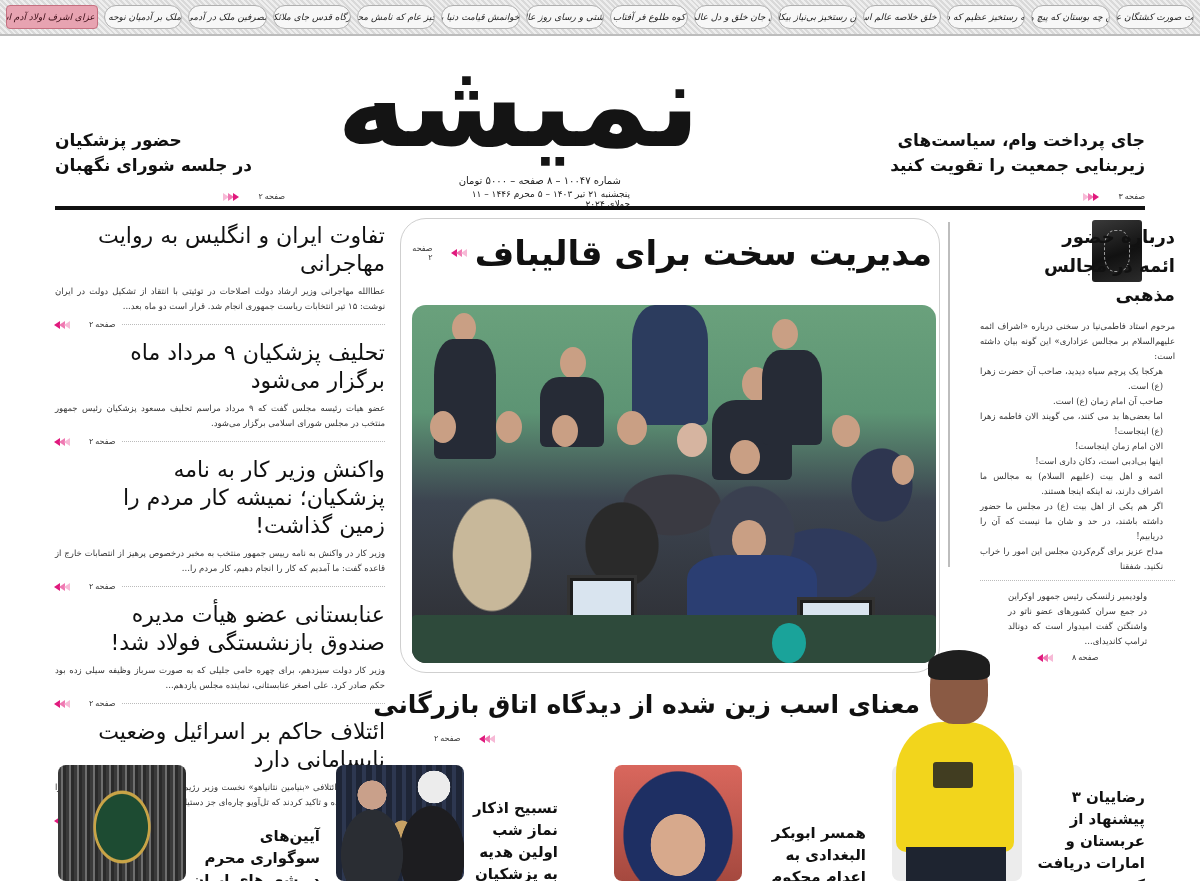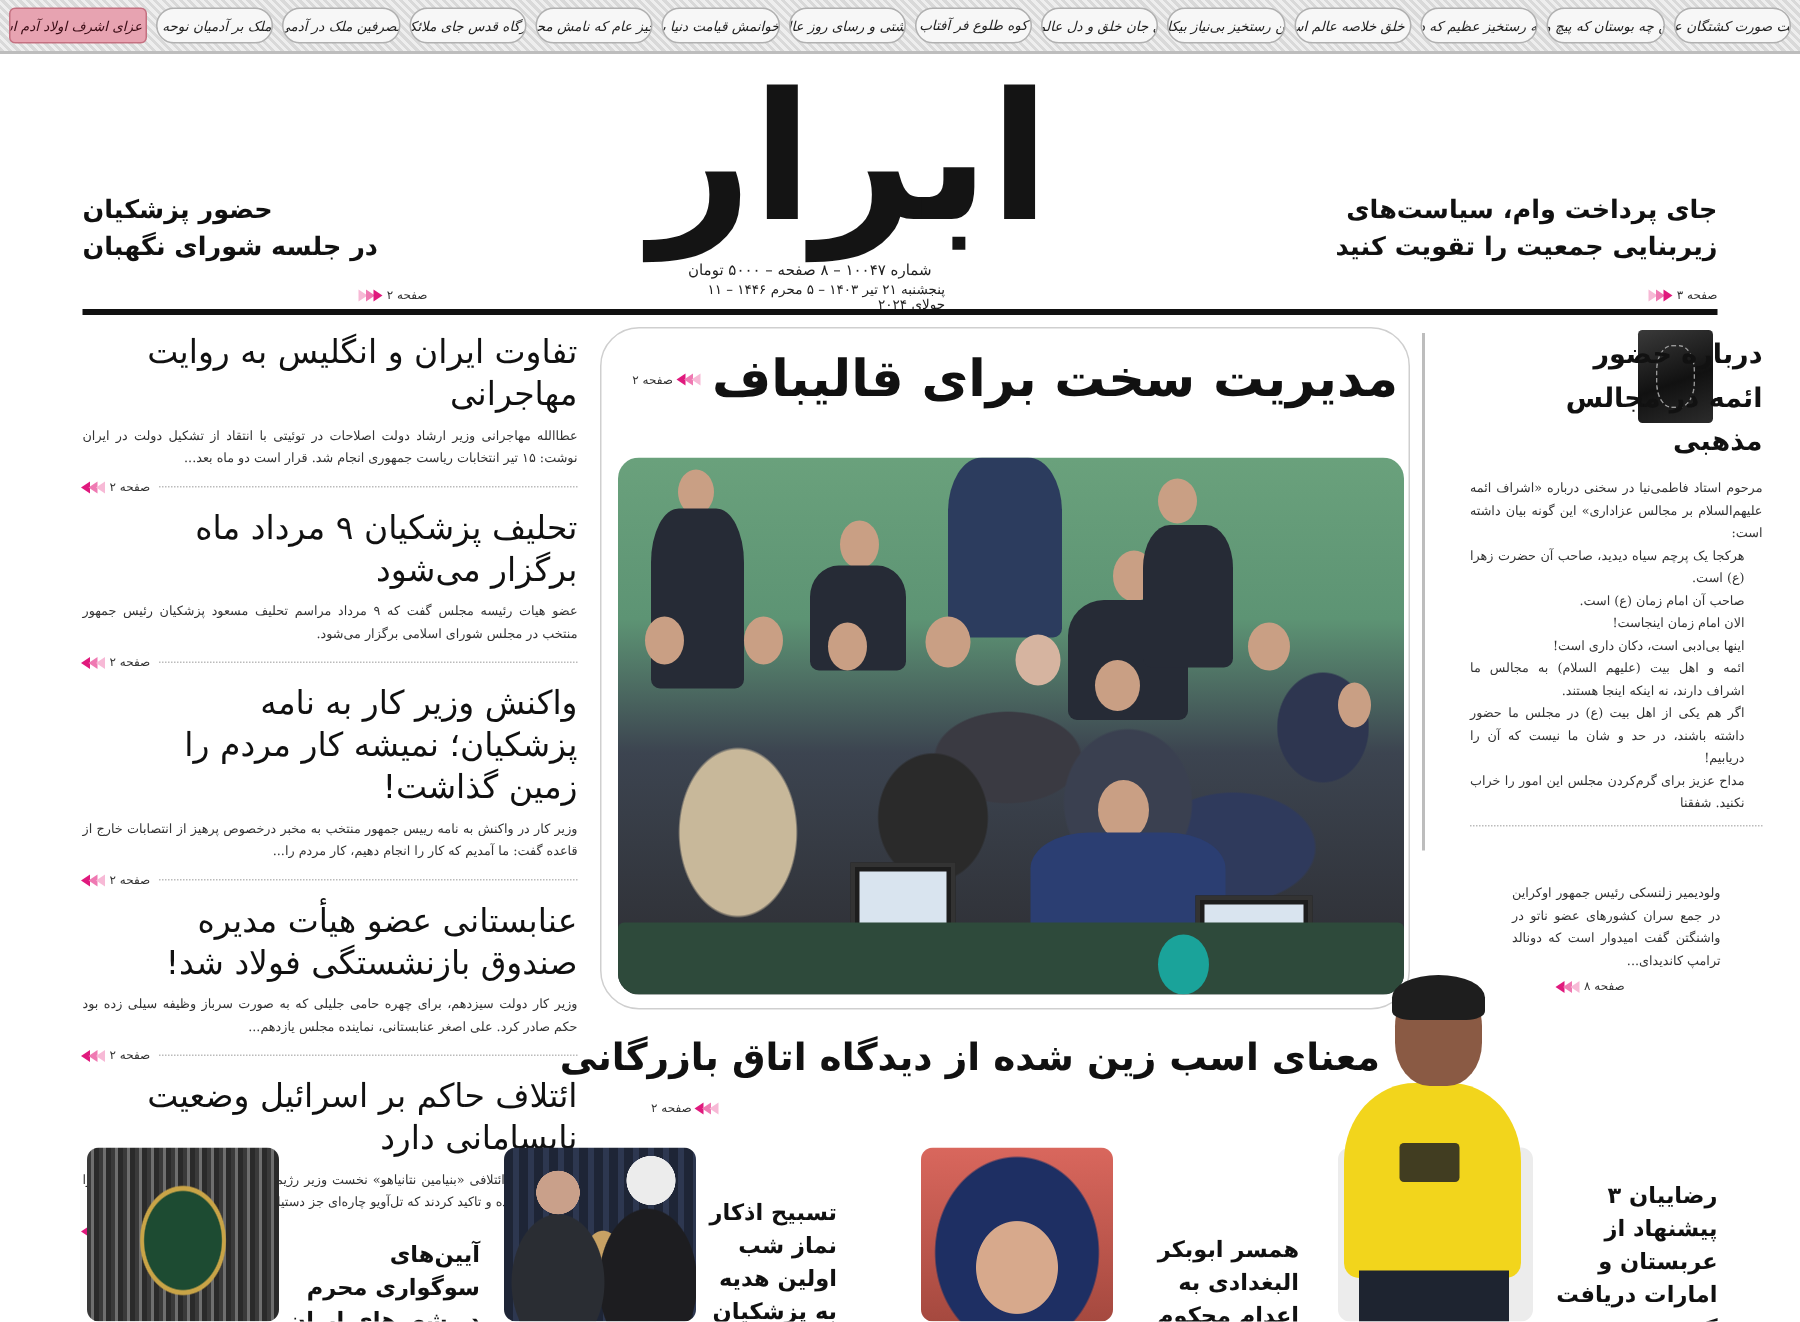--- a/index.html
+++ b/index.html
@@ -18,21 +18,21 @@
   .logo { position: absolute; left: 500px; top: 40px; width: 200px; height: 135px;
     font-family: "DejaVu Sans", sans-serif; font-weight: bold; font-size: 118px; line-height: 130px; text-align: center; color: #141414; letter-spacing: -4px; }
   .issue-line { position: absolute; left: 441px; top: 175px; width: 180px; font-size: 10px; text-align: right; color: #222; }
   .date-line { position: absolute; left: 450px; top: 189px; width: 180px; font-size: 9px; text-align: right; color: #222; }
   .masthead-rule { position: absolute; left: 55px; top: 206px; width: 1090px; height: 4px; background: #111; }
 
   .ear { position: absolute; font-weight: bold; color: #111; text-align: right; }
   .ear-right { right: 55px; top: 128px; width: 270px; font-size: 17px; line-height: 25px; }
   .ear-left { left: 55px; top: 128px; width: 230px; font-size: 17px; line-height: 25px; text-align: left; right: auto; }
 
-  .pageref { display: flex; align-items: center; gap: 3px; font-size: 8px; color: #333; font-weight: normal; direction: rtl; }
+  .pageref { display: flex; align-items: center; gap: 19px; font-size: 8px; color: #333; font-weight: normal; direction: rtl; font-family: Liberation Serif, serif; }
   .chev { display: inline-flex; direction: ltr; }
   .chev span { display: inline-block; width: 0; height: 0; border-top: 4px solid transparent; border-bottom: 4px solid transparent; margin-left: -1px; }
   .chev.left span { border-right: 6px solid #e0197d; }
   .chev.left span:nth-child(2) { border-right-color: #ef79b2; }
   .chev.left span:nth-child(3) { border-right-color: #f7b9d6; }
   .chev.right span { border-left: 6px solid #f7b9d6; }
   .chev.right span:nth-child(2) { border-left-color: #ef79b2; }
   .chev.right span:nth-child(3) { border-left-color: #e0197d; }
 
   
@@ -130,21 +130,21 @@
   <div class="cartouche">کوه طلوع فر آفتاب</div>
   <div class="cartouche">کاشتی و رسای روز عالم</div>
   <div class="cartouche">گر خوانمش قیامت دنیا بعید</div>
   <div class="cartouche">این رستخیز عام که نامش محرم است</div>
   <div class="cartouche">درگاه قدس جای ملائکه</div>
   <div class="cartouche">مصرفین ملک در آدمی</div>
   <div class="cartouche">جن و ملک بر آدمیان نوحه میکنند</div>
   <div class="cartouche pink">گویا عزای اشرف اولاد آدم است</div>
 </div>
 
-<div class="logo">ابرار</div>
+<div class="logo">نمیشه</div>
 <div class="issue-line">شماره ۱۰۰۴۷ – ۸ صفحه – ۵۰۰۰ تومان</div>
 <div class="date-line">پنجشنبه ۲۱ تیر ۱۴۰۳ – ۵ محرم ۱۴۴۶ – ۱۱ جولای ۲۰۲۴</div>
 <div class="masthead-rule"></div>
 
 <div class="ear ear-right">
   <div>جای پرداخت وام، سیاست‌های</div>
   <div>زیربنایی جمعیت را تقویت کنید</div>
   <div class="pageref" style="margin-top:6px;">
     <span>صفحه ۳</span>
     <span class="chev right">
@@ -298,20 +298,21 @@
 </div>
 
 <div class="right-divider"></div>
 <div class="flag-thumb"></div>
 <div class="right-col">
   <h2 class="col-h">درباره حضور ائمه در مجالس مذهبی</h2>
   <div class="r-body">
     <span class="line">مرحوم استاد فاطمی‌نیا در سخنی درباره «اشراف ائمه علیهم‌السلام بر مجالس عزاداری» این گونه بیان داشته است:</span>
     <span class="line indent">هرکجا یک پرچم سیاه دیدید، صاحب آن حضرت زهرا (ع) است.</span>
     <span class="line indent">صاحب آن امام زمان (ع) است.</span>
+    <span class="line indent">اما بعضی‌ها بد می کنند، می گویند الان فاطمه زهرا (ع) اینجاست!</span>
     <span class="line indent">الان امام زمان اینجاست!</span>
     <span class="line indent">اینها بی‌ادبی است، دکان داری است!</span>
     <span class="line indent">ائمه و اهل بیت (علیهم السلام) به مجالس ما اشراف دارند، نه اینکه اینجا هستند.</span>
     <span class="line indent">اگر هم یکی از اهل بیت (ع) در مجلس ما حضور داشته باشند، در حد و شان ما نیست که آن را دریابیم!</span>
     <span class="line indent">مداح عزیز برای گرم‌کردن مجلس این امور را خراب نکنید. شفقنا</span>
   </div>
   <div class="r-dots"></div>
 </div>
 
 <div class="zel">

